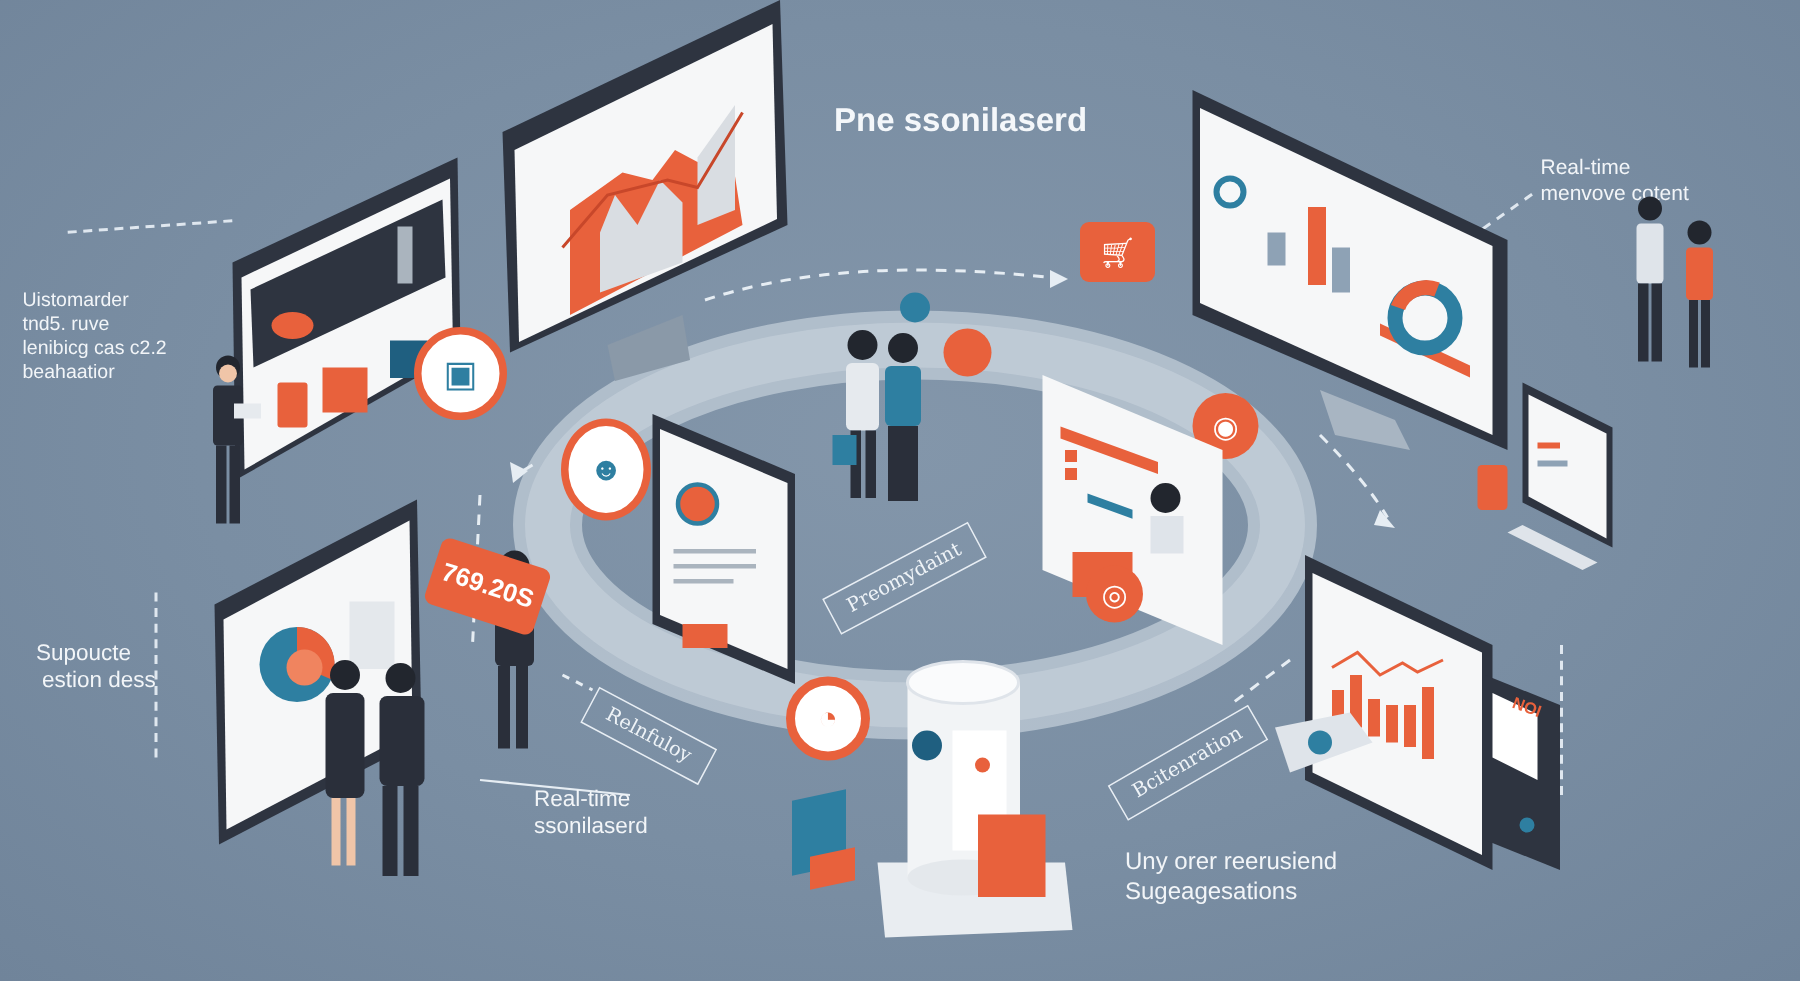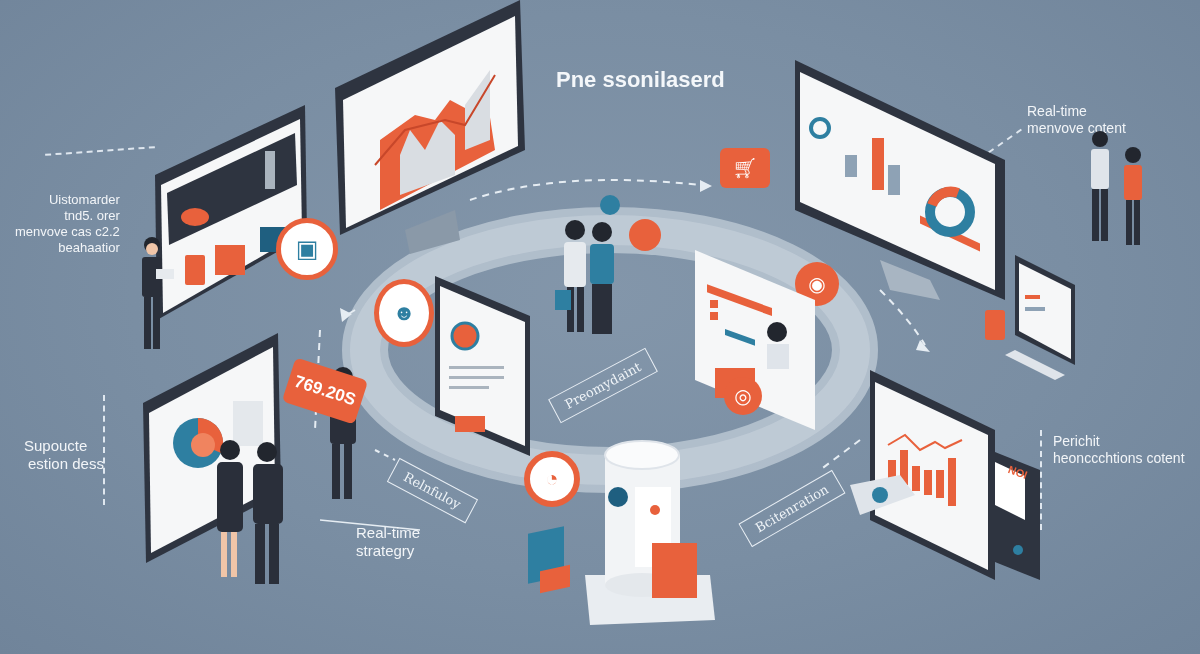--- a/index.html
+++ b/index.html
@@ -4,21 +4,21 @@
 <style>
   html, body { margin:0; padding:0; }
   body {
     width:1200px; height:654px; overflow:hidden; position:relative;
     background:#7a8ea3;
     font-family:"Liberation Sans", sans-serif;
   }
   .stage { position:absolute; inset:0; overflow:hidden;
     background: radial-gradient(ellipse at 50% 45%, #8396aa 0%, #7a8ea3 55%, #70849a 100%); }
   .label { position:absolute; color:#f2f5f8; line-height:1.22; font-size:15px; white-space:nowrap; }
-  .label.right { text-align:right; }
+  .label.right { }
   .title { position:absolute; left:556px; top:66px; color:#f4f7fa; font-weight:bold; font-size:22px; line-height:1.25; text-align:center; }
   .tag { position:absolute; border:1.5px solid #e8eef4; color:#eef3f7; font-size:13px; padding:5px 12px; font-family:"DejaVu Serif", serif; }
   .price { position:absolute; left:287px; top:368px; width:76px; height:46px; background:#e8613c; color:#fff;
     font-weight:bold; font-size:17px; border-radius:6px; transform:rotate(18deg); display:flex; align-items:center; justify-content:center; }
   .dash { position:absolute; border-top:2px dashed #dfe7ef; }
   .vdash { position:absolute; border-left:2px dashed #dfe7ef; }
   svg { position:absolute; overflow:visible; }
 </style>
 </head>
 <body>
@@ -45,39 +45,39 @@
   <div class="vdash" style="left:103px;top:395px;height:110px;"></div>
   <div class="vdash" style="left:1040px;top:430px;height:100px;"></div>
   <div class="dash" style="left:985px;top:140px;width:40px;transform:rotate(-35deg);"></div>
 
   <div class="title">
     <div>Pne ssonilaserd</div>
   </div>
 
   <div class="label right" style="left:15px;top:192px;font-size:13px;">
     <div>Uistomarder</div>
-    <div>tnd5. orer</div>
-    <div>menvove cas c2.2</div>
+    <div>tnd5. ruve</div>
+    <div>lenibicg cas c2.2</div>
     <div>beahaatior</div>
   </div>
   <div class="label" style="left:1027px;top:103px;font-size:14px;">
     <div>Real-time</div>
     <div>menvove cotent</div>
   </div>
-  <div class="label" style="left:24px;top:437px;">
+  <div class="label" style="left:24px;top:427px;">
     <div>Supoucte</div>
     <div style="padding-left:4px">estion dess</div>
   </div>
-  <div class="label" style="left:1053px;top:433px;font-size:14px;">
-    <div>Perichit</div>
-    <div>heonccchtions cotent</div>
-  </div>
   <div class="label" style="left:356px;top:524px;font-size:15px;">
     <div>Real-time</div>
-    <div>strategry</div>
+    <div>ssonilaserd</div>
+  </div>
+  <div class="label" style="left:750px;top:565px;font-size:16px;">
+    <div>Uny orer reerusiend</div>
+    <div>Sugeagesations</div>
   </div>
 
   <div class="tag" style="left:548px;top:372px;transform:rotate(-28deg);">Preomydaint</div>
   <div class="tag" style="left:388px;top:477px;transform:rotate(28deg);">Relnfuloy</div>
   <div class="tag" style="left:738px;top:495px;transform:rotate(-30deg);">Bcitenration</div>
 
   <svg width="200" height="230" style="left:335px;top:0">
     <polygon points="0,88 185,0 190,150 5,235" fill="#2e3440"></polygon>
     <polygon points="8,100 180,16 183,146 11,228" fill="#f6f7f8"></polygon>
     <polygon points="45,140 80,115 100,120 115,100 130,108 150,85 160,150 45,210" fill="#e8613c"></polygon>

